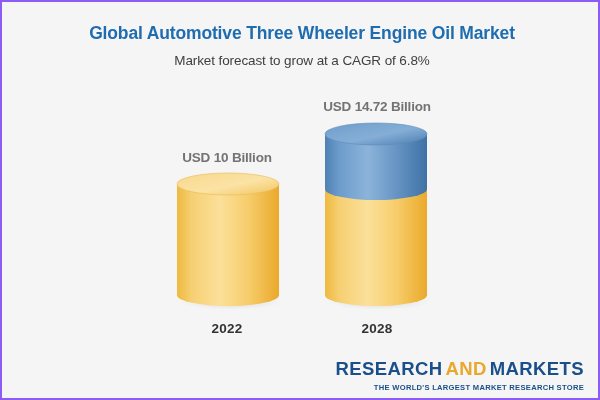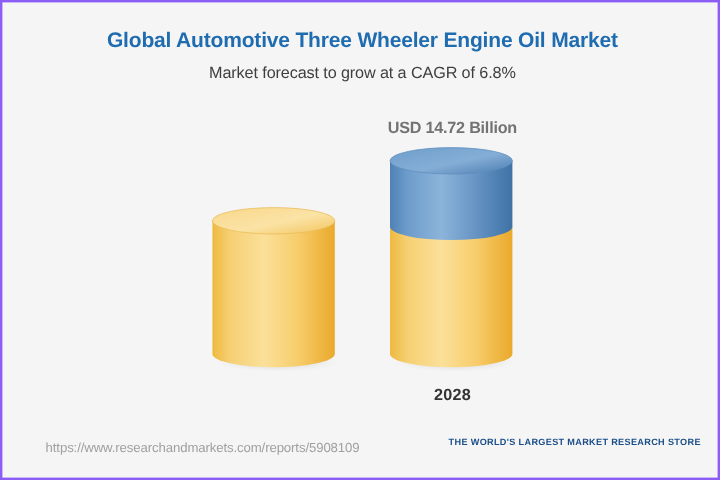--- a/index.html
+++ b/index.html
@@ -120,20 +120,21 @@
 
 <div id="card">
 
   <div id="header">
     <h1 id="chart-title">Global Automotive Three Wheeler Engine Oil Market</h1>
     <p id="chart-subtitle">Market forecast to grow at a CAGR of 6.8%</p>
   </div>
 
   <div id="plot">
 
+    <div class="value-label" style="left:115px; top:148px;">USD 10 Billion</div>
 
     <svg class="cyl" style="left:173px; top:170px;" width="106" height="140">
       <defs>
         <linearGradient id="yellowBody22" x1="0" y1="0" x2="1" y2="0">
           <stop offset="0%" stop-color="#eeb93f"></stop>
           <stop offset="14%" stop-color="#f6cf72"></stop>
           <stop offset="42%" stop-color="#fbe09a"></stop>
           <stop offset="70%" stop-color="#f7cd6b"></stop>
           <stop offset="100%" stop-color="#eaa92b"></stop>
         </linearGradient>
@@ -149,20 +150,21 @@
         </radialGradient>
       </defs>
 
       <ellipse cx="56" cy="130" rx="52" ry="8" fill="url(#shadow22)"></ellipse>
 
       <path d="M 2 12 L 2 123 A 51 11 0 0 0 104 123 L 104 12 Z" fill="url(#yellowBody22)"></path>
 
       <ellipse cx="53" cy="12" rx="51" ry="11" fill="url(#yellowTop22)" stroke="#e9bb55" stroke-width="0.6"></ellipse>
     </svg>
 
+    <div class="tick-label" style="left:115px; top:319px;">2022</div>
 
     <div class="value-label" style="left:265px; top:97px;">USD 14.72 Billion</div>
 
     <svg class="cyl" style="left:321px; top:119px;" width="108" height="191">
       <defs>
         <linearGradient id="blueBody28" x1="0" y1="0" x2="1" y2="0">
           <stop offset="0%" stop-color="#4e81b4"></stop>
           <stop offset="14%" stop-color="#6d9ccb"></stop>
           <stop offset="42%" stop-color="#8cb4da"></stop>
           <stop offset="70%" stop-color="#6694c4"></stop>
@@ -194,20 +196,22 @@
       <path d="M 2 13 L 2 68 A 51 11 0 0 0 104 68 L 104 13 Z" fill="url(#blueBody28)"></path>
 
       <ellipse cx="53" cy="13" rx="51" ry="11" fill="url(#blueTop28)" stroke="#5d8dbe" stroke-width="0.6"></ellipse>
     </svg>
 
     <div class="tick-label" style="left:265px; top:319px;">2028</div>
 
   </div>
 
   <div id="footer">
-    <a id="footer-url" href="#" style="text-decoration:none;">https://www.researchandmarkets.com/reports/5908109</a>
 
     <div id="logo">
+      <div id="logo-wordmark">
+        <span class="logo-dark">RESEARCH</span><span class="logo-gold" style="margin:0 3px;">AND</span><span class="logo-dark">MARKETS</span>
+      </div>
       <div id="logo-tagline">THE WORLD'S LARGEST MARKET RESEARCH STORE</div>
     </div>
   </div>
 
 </div>
 
 </body></html>

